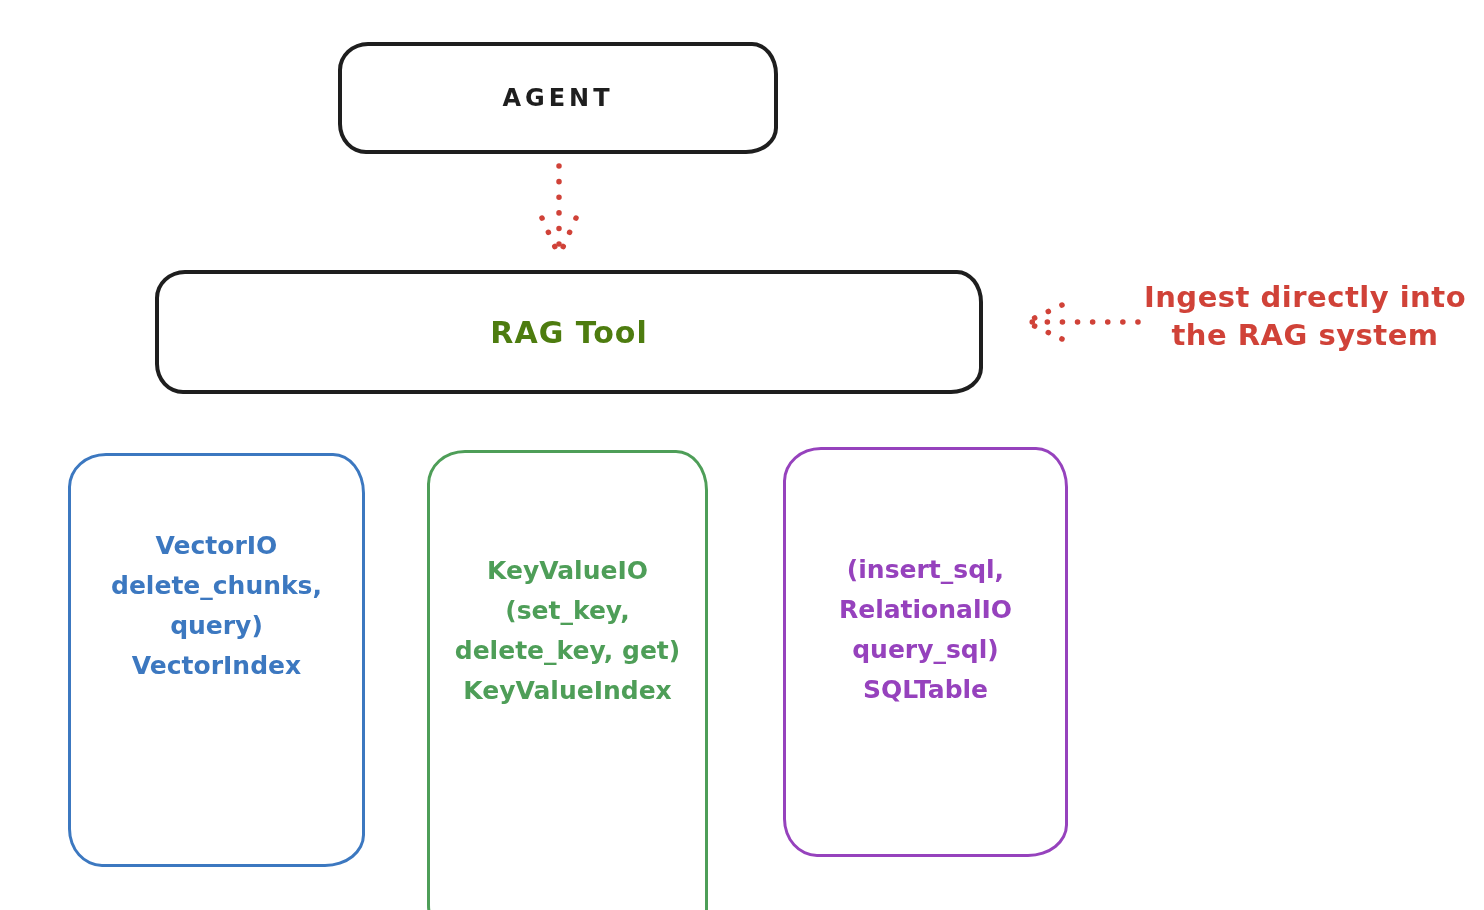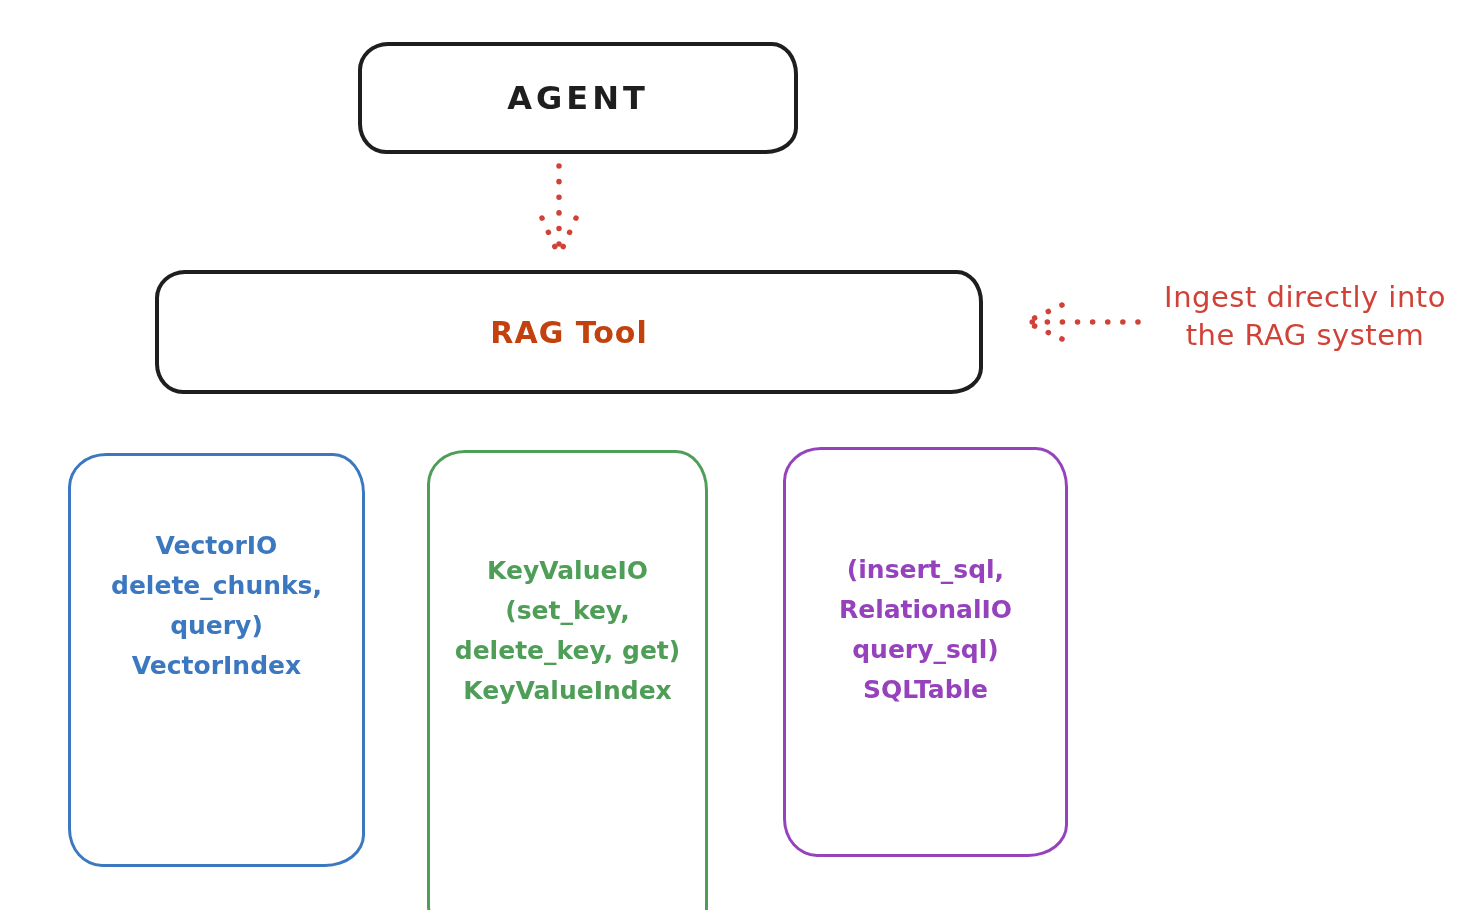--- a/index.html
+++ b/index.html
@@ -23,22 +23,22 @@
     align-items: center;
     justify-content: center;
   }
   .black-box {
     border: 4px solid #1e1e1e;
     border-radius: 30px 26px 32px 28px / 28px 32px 26px 30px;
     color: #1e1e1e;
     font-weight: 700;
   }
   .agent-box {
-    left: 358px; top: 42px; width: 440px; height: 112px;
-    font-size: 32px; letter-spacing: 4px;
+    left: 338px; top: 42px; width: 440px; height: 112px;
+    font-size: 24px; letter-spacing: 4px;
   }
   .rag-box {
     left: 155px; top: 270px; width: 828px; height: 124px;
     font-size: 30px; letter-spacing: 1px;
   }
   .io-box {
     position: absolute;
     box-sizing: border-box;
     background: #ffffff;
     border-style: solid;
@@ -54,21 +54,21 @@
   .relational-box { left: 783px; top: 447px; width: 285px; height: 410px; padding-top: 100px; }
   .index-label { }
   .arrow-svg { position: absolute; }
   .down-arrow-svg { left: 526px; top: 160px; width: 66px; height: 104px; }
   .left-arrow-svg { left: 1014px; top: 296px; width: 130px; height: 52px; }
   .annotation {
     position: absolute;
     left: 1135px; top: 278px; width: 340px;
     text-align: center;
     font-size: 29px;
-    font-weight: 400;
+    font-weight: 700;
     line-height: 38px;
     letter-spacing: 0.5px;
   }
 </style>
 </head>
 <body>
 
 <div class="canvas">
 
   <div class="box black-box agent-box" style="border-color: rgb(30, 30, 30); color: rgb(30, 30, 30);">
@@ -76,21 +76,21 @@
   </div>
 
   <svg class="arrow-svg down-arrow-svg" viewBox="0 0 66 104">
     <g fill="none" stroke-width="5.5" stroke-linecap="round" stroke-dasharray="0.1 15.5" style="stroke: rgb(208, 66, 56);">
       <path d="M33 6 L33 96"></path>
       <path d="M16 58 L33 96"></path>
       <path d="M50 58 L33 96"></path>
     </g>
   </svg>
 
-  <div class="box black-box rag-box" style="border-color: rgb(30, 30, 30); color: #c2410c; text-align: right;">
+  <div class="box black-box rag-box" style="border-color: rgb(30, 30, 30); color: #4d7c0f; text-align: right;">
     <span>RAG Tool</span>
   </div>
 
   <svg class="arrow-svg left-arrow-svg" viewBox="0 0 130 52">
     <g fill="none" stroke-width="5.5" stroke-linecap="round" stroke-dasharray="0.1 15" style="stroke: rgb(208, 66, 56);">
       <path d="M124 26 L12 26"></path>
       <path d="M48 9 L12 26"></path>
       <path d="M48 43 L12 26"></path>
     </g>
   </svg>

